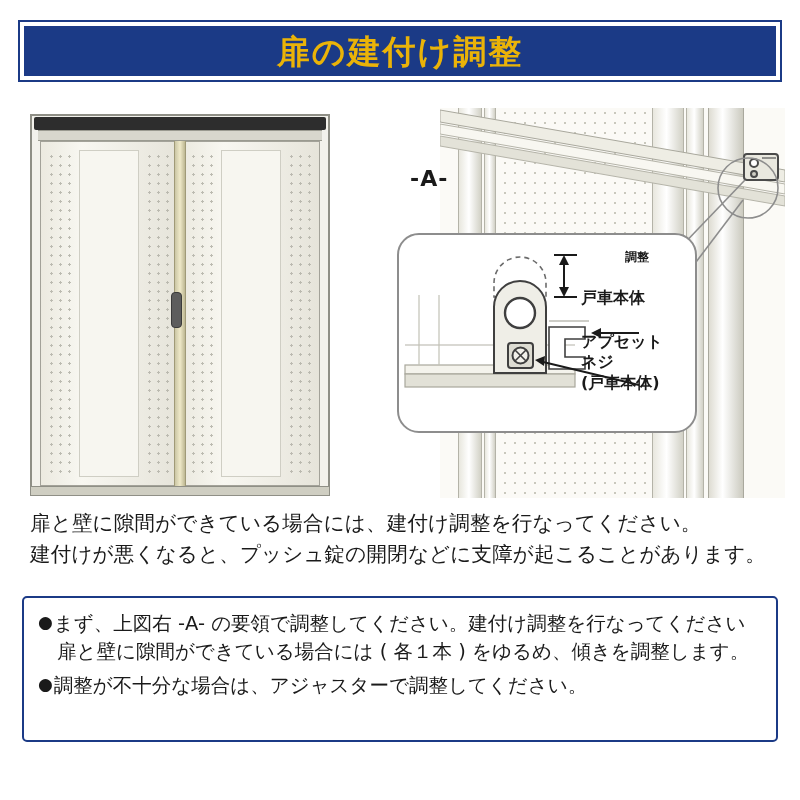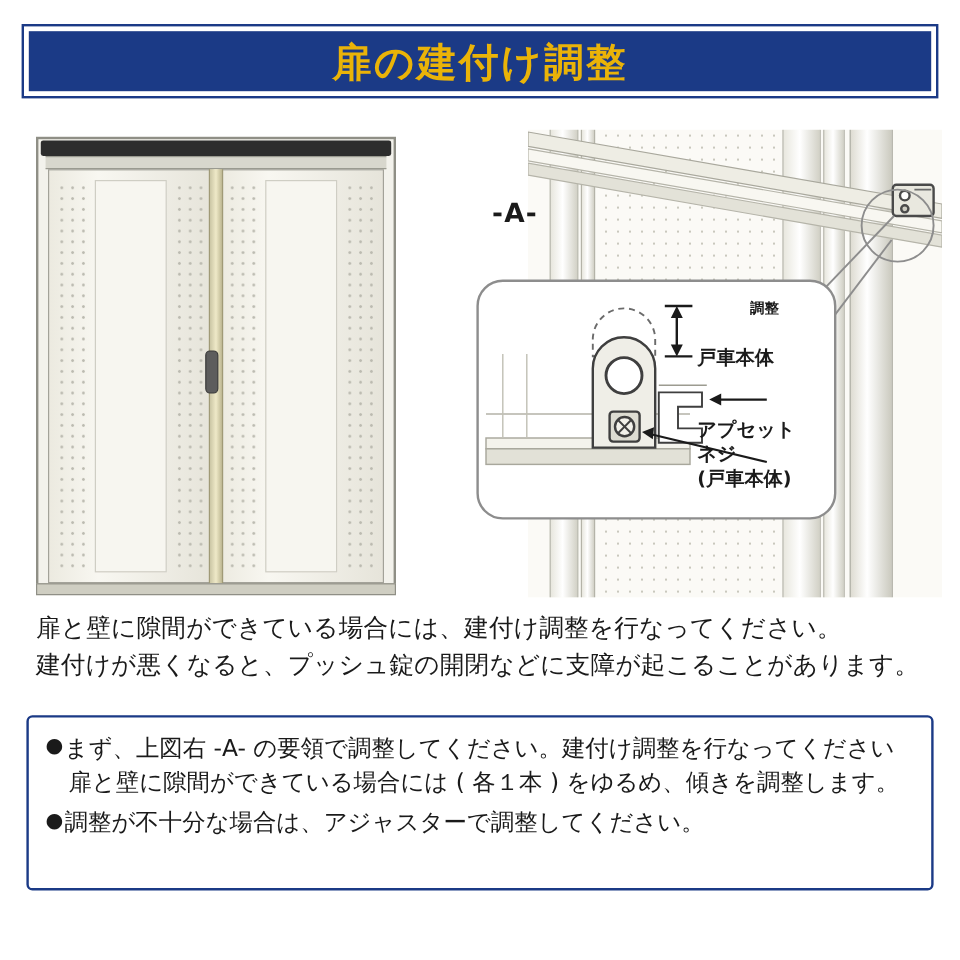--- a/index.html
+++ b/index.html
@@ -411,21 +411,21 @@
         <line x1="196" y1="98" x2="240" y2="98" stroke="#1a1a1a" stroke-width="1.8"></line>
         <polygon points="192,98 202,93 202,103" fill="#1a1a1a"></polygon>
         <line x1="140" y1="126" x2="240" y2="150" stroke="#1a1a1a" stroke-width="1.8"></line>
         <polygon points="136,125 146,121 145,131" fill="#1a1a1a"></polygon>
       </svg>
 
       <div class="lbl-adjust" style="left:182px;top:14px;">調整</div>
     </div>
 
     <div class="lbl-body" style="left:236px;top:180px;">戸車本体</div>
-    <div class="lbl-screw" style="left:236px;top:240px;">
+    <div class="lbl-screw" style="left:236px;top:224px;">
       <div>アプセット</div>
       <div>ネジ</div>
       <div>(戸車本体)</div>
     </div>
   </div>
 
   <div class="body-text">
     <p>扉と壁に隙間ができている場合には、建付け調整を行なってください。</p>
     <p>建付けが悪くなると、プッシュ錠の開閉などに支障が起こることがあります。</p>
   </div>

